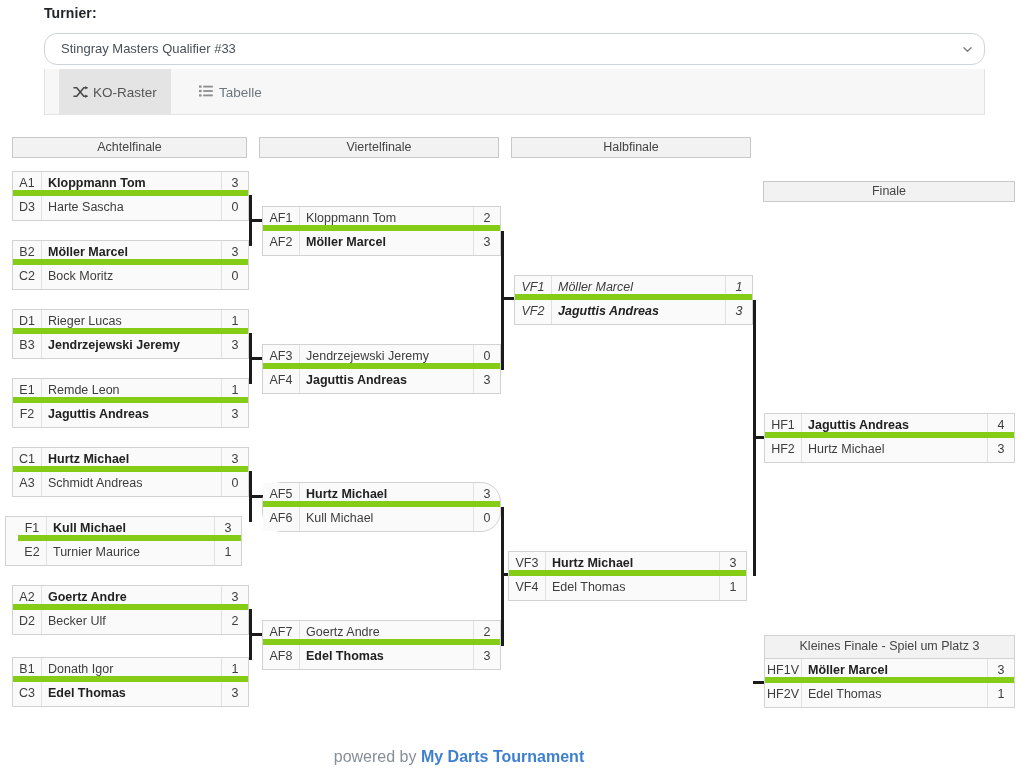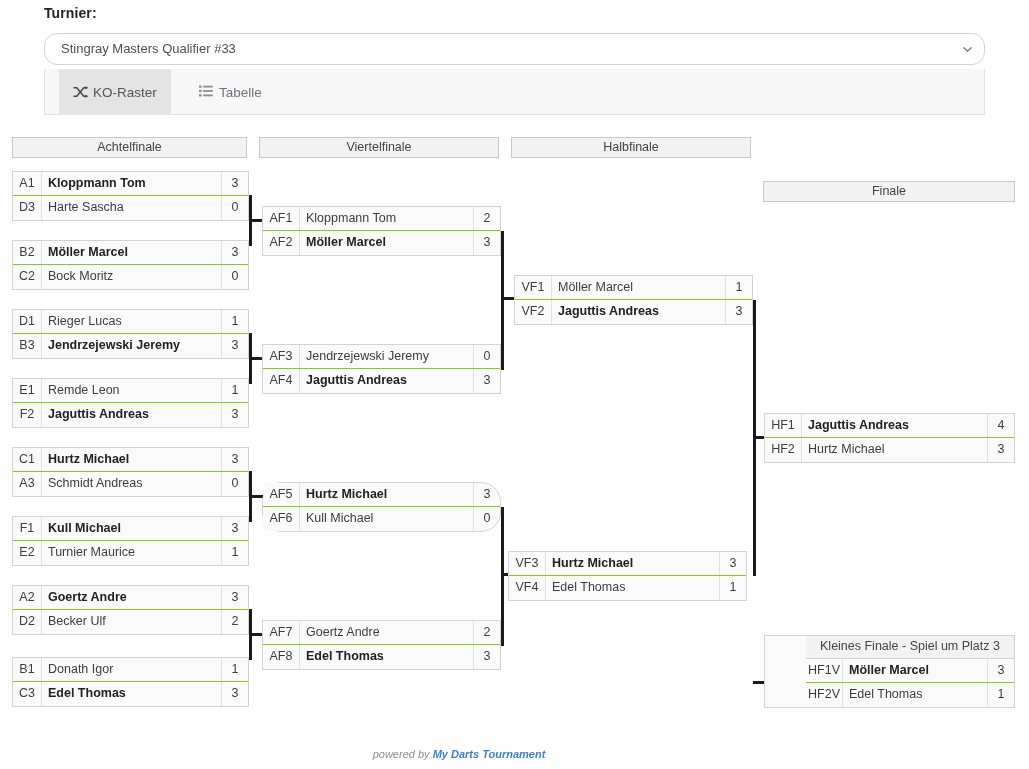--- a/index.html
+++ b/index.html
@@ -126,21 +126,21 @@
     box-sizing: border-box;
     border: 1px solid #d2d2d2;
     background: #fafafa;
   }
   .mrow {
     display: flex;
     height: 24px;
     box-sizing: border-box;
     align-items: stretch;
   }
-  .mrow.top { border-bottom: 1px solid #84cc16; }
+  .mrow.top { border-bottom: 6px solid #84cc16; }
   .seed {
     flex: 0 0 auto;
     width: 28px;
     border-right: 1px solid #e1e1e1;
     text-align: center;
     line-height: 23px;
     font-size: 12.5px;
     color: #3d3d3d;
     background: #fafafa;
   }
@@ -183,23 +183,22 @@
     background: #1b1b1b;
   }
 
   
   .footer {
     position: absolute;
     left: 0;
     top: 748px;
     width: 918px;
     text-align: center;
-    font-size: 11px;
+    font-size: 16px;
     color: #868e96;
-    font-style: italic;
   }
   .footer .brand {
     color: #3d7fd1;
     font-weight: bold;
   }
 </style>
 </head>
 <body>
 
 <div class="page-wrap">
@@ -330,21 +329,21 @@
         <div class="pname win">Hurtz Michael</div>
         <div class="score">3</div>
       </div>
       <div class="mrow">
         <div class="seed">A3</div>
         <div class="pname">Schmidt Andreas</div>
         <div class="score">0</div>
       </div>
     </div>
 
-    <div class="match" style="left:12px; top:516px; width:237px;">
+    <div class="match" style="left:5px; top:516px; width:237px;padding-left:12px;">
       <div class="mrow top">
         <div class="seed">F1</div>
         <div class="pname win">Kull Michael</div>
         <div class="score">3</div>
       </div>
       <div class="mrow">
         <div class="seed">E2</div>
         <div class="pname">Turnier Maurice</div>
         <div class="score">1</div>
       </div>
@@ -421,21 +420,21 @@
         <div class="pname">Goertz Andre</div>
         <div class="score">2</div>
       </div>
       <div class="mrow">
         <div class="seed wide">AF8</div>
         <div class="pname win">Edel Thomas</div>
         <div class="score">3</div>
       </div>
     </div>
 
-    <div class="match" style="left:514px; top:275px; width:239px;">
+    <div class="match" style="left:514px; top:275px; width:239px;font-style:italic;">
       <div class="mrow top">
         <div class="seed wide">VF1</div>
         <div class="pname">Möller Marcel</div>
         <div class="score">1</div>
       </div>
       <div class="mrow">
         <div class="seed wide">VF2</div>
         <div class="pname win">Jaguttis Andreas</div>
         <div class="score">3</div>
       </div>
@@ -460,21 +459,21 @@
         <div class="pname win">Jaguttis Andreas</div>
         <div class="score">4</div>
       </div>
       <div class="mrow">
         <div class="seed wide">HF2</div>
         <div class="pname">Hurtz Michael</div>
         <div class="score">3</div>
       </div>
     </div>
 
-    <div class="match" style="left:764px; top:635px; width:251px;padding-left:41px;">
+    <div class="match" style="left:764px; top:635px; width:251px;">
       <div class="caption">Kleines Finale - Spiel um Platz 3</div>
       <div class="mrow top">
         <div class="seed wide">HF1V</div>
         <div class="pname win">Möller Marcel</div>
         <div class="score">3</div>
       </div>
       <div class="mrow">
         <div class="seed wide">HF2V</div>
         <div class="pname">Edel Thomas</div>
         <div class="score">1</div>

